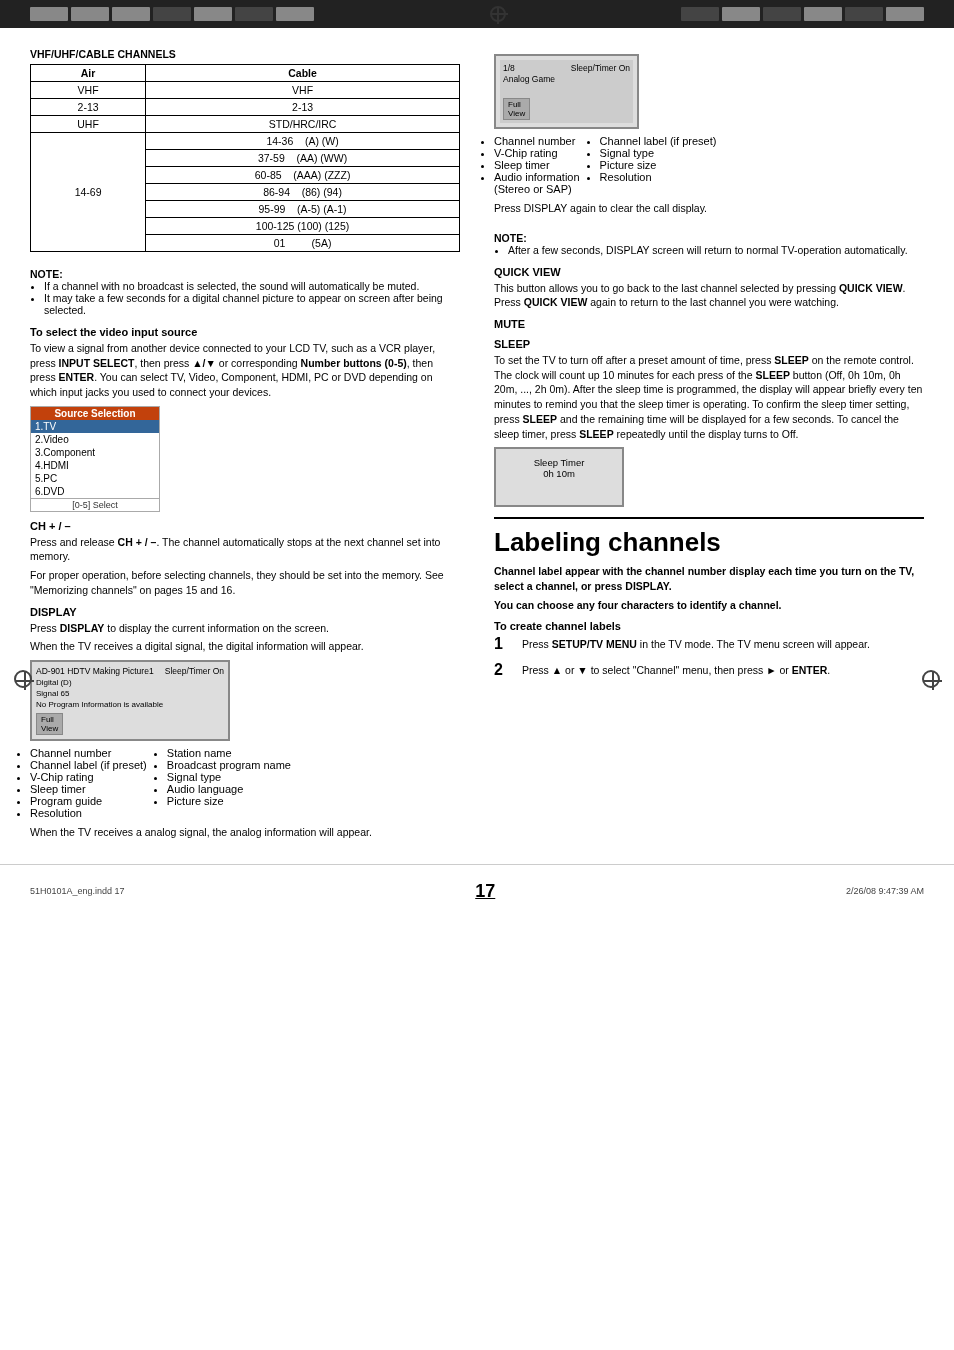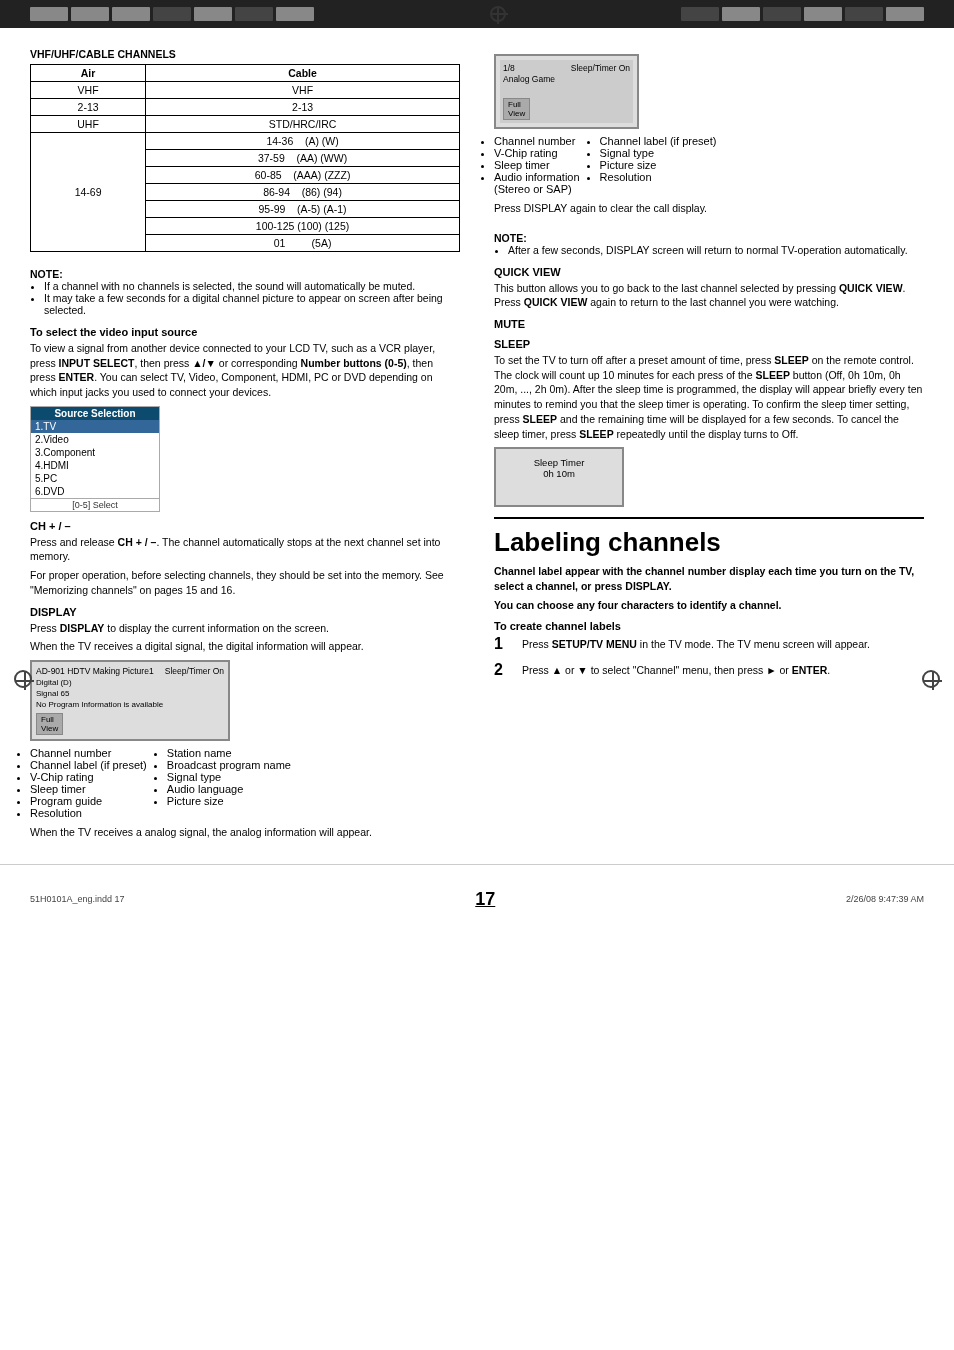--- a/index.html
+++ b/index.html
@@ -93,21 +93,21 @@
 
     
     .source-box {
       width: 130px;
       border: 1px solid #aaa;
       margin: 6px 0;
       padding: 0;
       font-size: 10px;
     }
     .source-box-title {
-      background: #0c4a6e;
+      background: #c2410c;
       color: #fff;
       padding: 1px 4px;
       font-weight: bold;
       font-size: 10px;
       text-align: center;
     }
     .source-box-item {
       padding: 1px 4px;
       font-size: 10px;
     }
@@ -244,21 +244,21 @@
       padding: 1px 4px;
       margin-top: 2px;
       font-size: 8px;
     }
 
     
     .footer {
       display: flex;
       justify-content: space-between;
       align-items: center;
-      padding: 24px 30px;
+      padding: 16px 30px;
       margin-top: 10px;
       border-top: 1px solid #ccc;
     }
     .footer-left {
       font-size: 9px;
       color: #444;
     }
     .page-number {
       font-size: 18px;
       font-weight: bold;
@@ -363,21 +363,21 @@
           <tr>
             <td>01&nbsp;&nbsp;&nbsp;&nbsp;&nbsp;&nbsp;&nbsp;&nbsp;&nbsp;(5A)</td>
           </tr>
         </tbody>
       </table>
     </div>
 
     <div class="note-section">
       <div class="note-title">NOTE:</div>
       <ul>
-        <li>If a channel with no channels is selected, the sound will automatically be muted.</li>
+        <li>If a channel with no broadcast is selected, the sound will automatically be muted.</li>
         <li>It may take a few seconds for a digital channel picture to appear on screen after being selected.</li>
       </ul>
     </div>
 
     <div>
       <div class="subsection-title">To select the video input source</div>
       <p class="body-text">
         To view a signal from another device connected to your LCD TV, such as a VCR player, press <strong>INPUT SELECT</strong>, then press <strong>▲/▼</strong> or corresponding <strong>Number buttons (0-5)</strong>, then press <strong>ENTER</strong>. You can select TV, Video, Component, HDMI, PC or DVD depending on which input jacks you used to connect your devices.
       </p>
       <div class="source-box">

